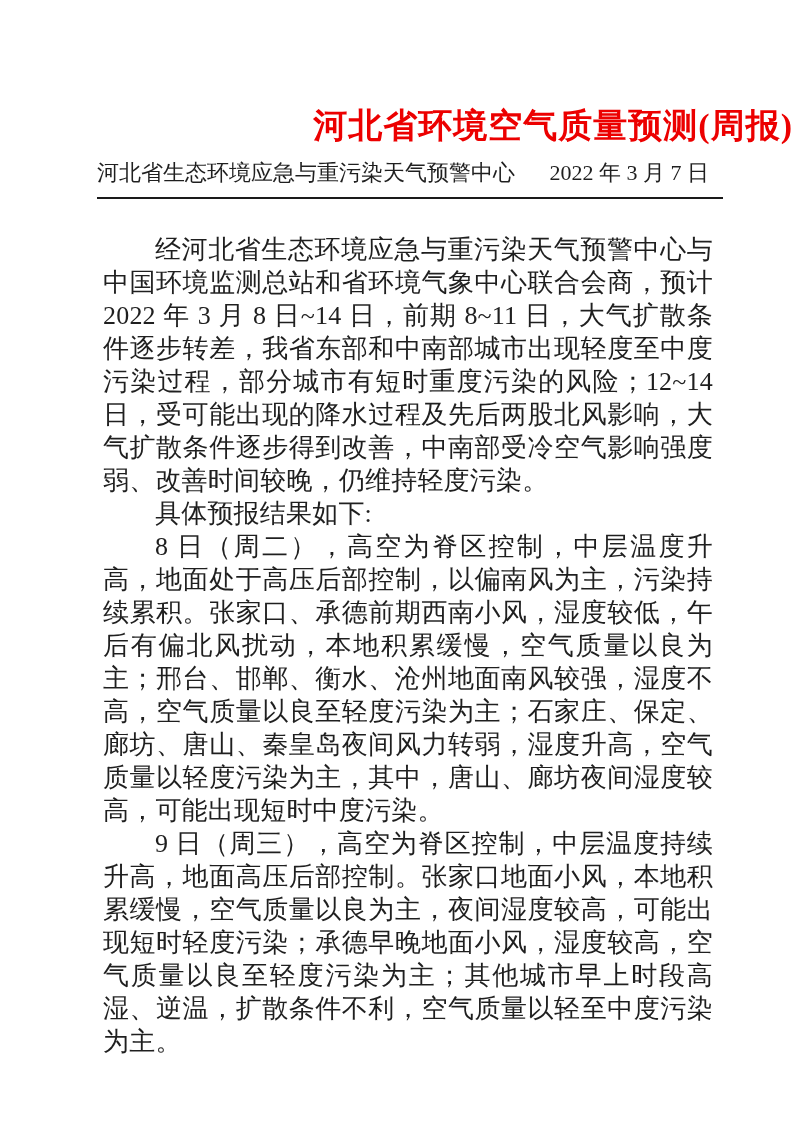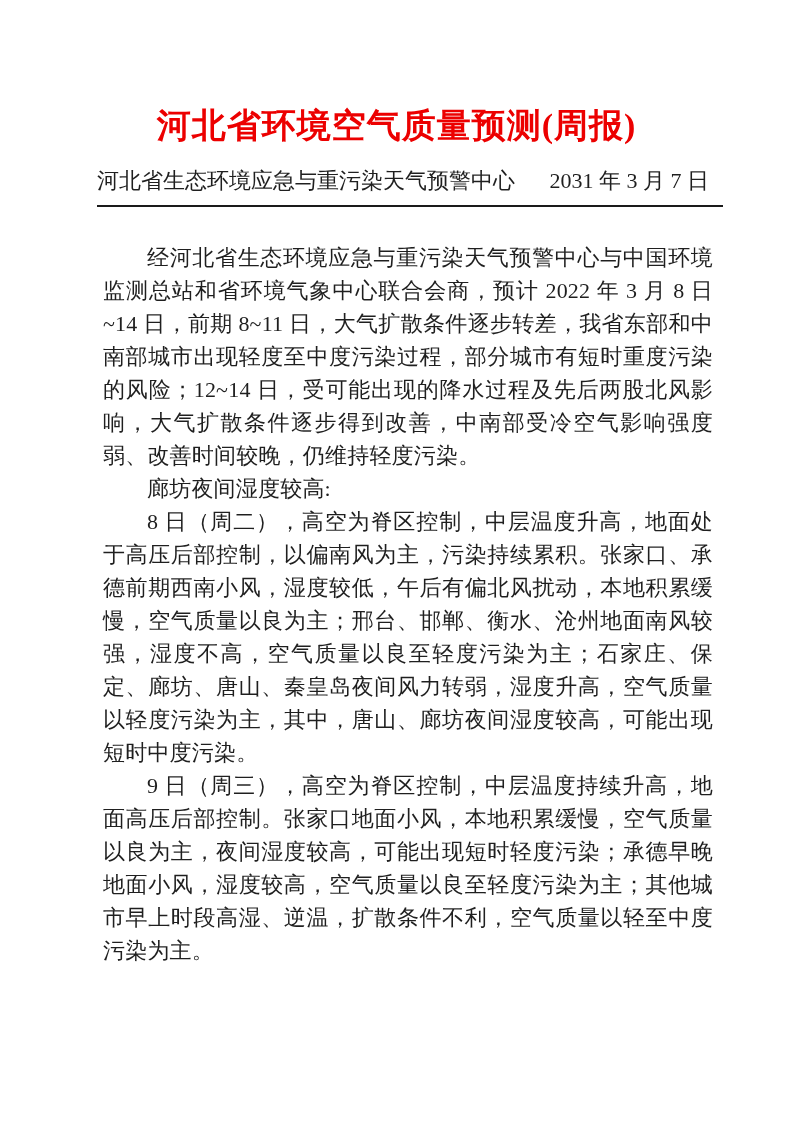--- a/index.html
+++ b/index.html
@@ -12,21 +12,21 @@
     width: 793px;
     height: 1122px;
     background: #ffffff;
     overflow: hidden;
     font-family: "Liberation Serif", "DejaVu Serif", serif;
     color: #1f1f1f;
     box-sizing: border-box;
   }
   .header {
     padding-top: 104px;
-    text-align: center;
+    text-align: right;
   }
   .doc-title {
     font-size: 34px;
     font-weight: bold;
     letter-spacing: 1px;
     line-height: 1.3;
     color: #ec0000;
   }
   .doc-subtitle {
     margin-top: 16px;
@@ -34,32 +34,32 @@
     line-height: 1.2;
   }
   .content {
     margin-left: 97px;
     margin-right: 70px; 
   }
   .org-row {
     display: flex;
     justify-content: space-between;
     align-items: baseline;
-    margin-top: 20px;
+    margin-top: 12px;
     font-size: 22px;
     line-height: 1.2;
     padding-right: 14px;
   }
   .divider {
     margin-top: 10px;
     border-bottom: 2px solid #1a1a1a;
   }
   .doc-body {
     margin: 34px 10px 0 6px;
-    font-size: 22px;
+    font-size: 26px;
     line-height: 33px;
     text-align: justify;
     text-justify: inter-ideograph;
     letter-spacing: 0.2px;
   }
   .doc-body p {
     margin: 0;
     padding: 0;
     text-indent: 2em;
   }
@@ -70,27 +70,27 @@
 <div class="page">
 
   <div class="header">
     <div class="doc-title" style="color: rgb(236, 0, 0);">河北省环境空气质量预测(周报)</div>
   </div>
 
   <div class="content">
 
     <div class="org-row">
       <span>河北省生态环境应急与重污染天气预警中心</span>
-      <span>2031 年 3 月 7 日</span>
+      <span>2022 年 3 月 7 日</span>
     </div>
 
     <div class="divider"></div>
 
     <div class="doc-body">
       <p>经河北省生态环境应急与重污染天气预警中心与中国环境监测总站和省环境气象中心联合会商，预计 2022 年 3 月 8 日~14 日，前期 8~11 日，大气扩散条件逐步转差，我省东部和中南部城市出现轻度至中度污染过程，部分城市有短时重度污染的风险；12~14 日，受可能出现的降水过程及先后两股北风影响，大气扩散条件逐步得到改善，中南部受冷空气影响强度弱、改善时间较晚，仍维持轻度污染。</p>
-      <p>廊坊夜间湿度较高:</p>
+      <p>具体预报结果如下:</p>
       <p>8 日（周二），高空为脊区控制，中层温度升高，地面处于高压后部控制，以偏南风为主，污染持续累积。张家口、承德前期西南小风，湿度较低，午后有偏北风扰动，本地积累缓慢，空气质量以良为主；邢台、邯郸、衡水、沧州地面南风较强，湿度不高，空气质量以良至轻度污染为主；石家庄、保定、廊坊、唐山、秦皇岛夜间风力转弱，湿度升高，空气质量以轻度污染为主，其中，唐山、廊坊夜间湿度较高，可能出现短时中度污染。</p>
       <p>9 日（周三），高空为脊区控制，中层温度持续升高，地面高压后部控制。张家口地面小风，本地积累缓慢，空气质量以良为主，夜间湿度较高，可能出现短时轻度污染；承德早晚地面小风，湿度较高，空气质量以良至轻度污染为主；其他城市早上时段高湿、逆温，扩散条件不利，空气质量以轻至中度污染为主。</p>
     </div>
 
   </div>
 
 </div>
 
 </body></html>

